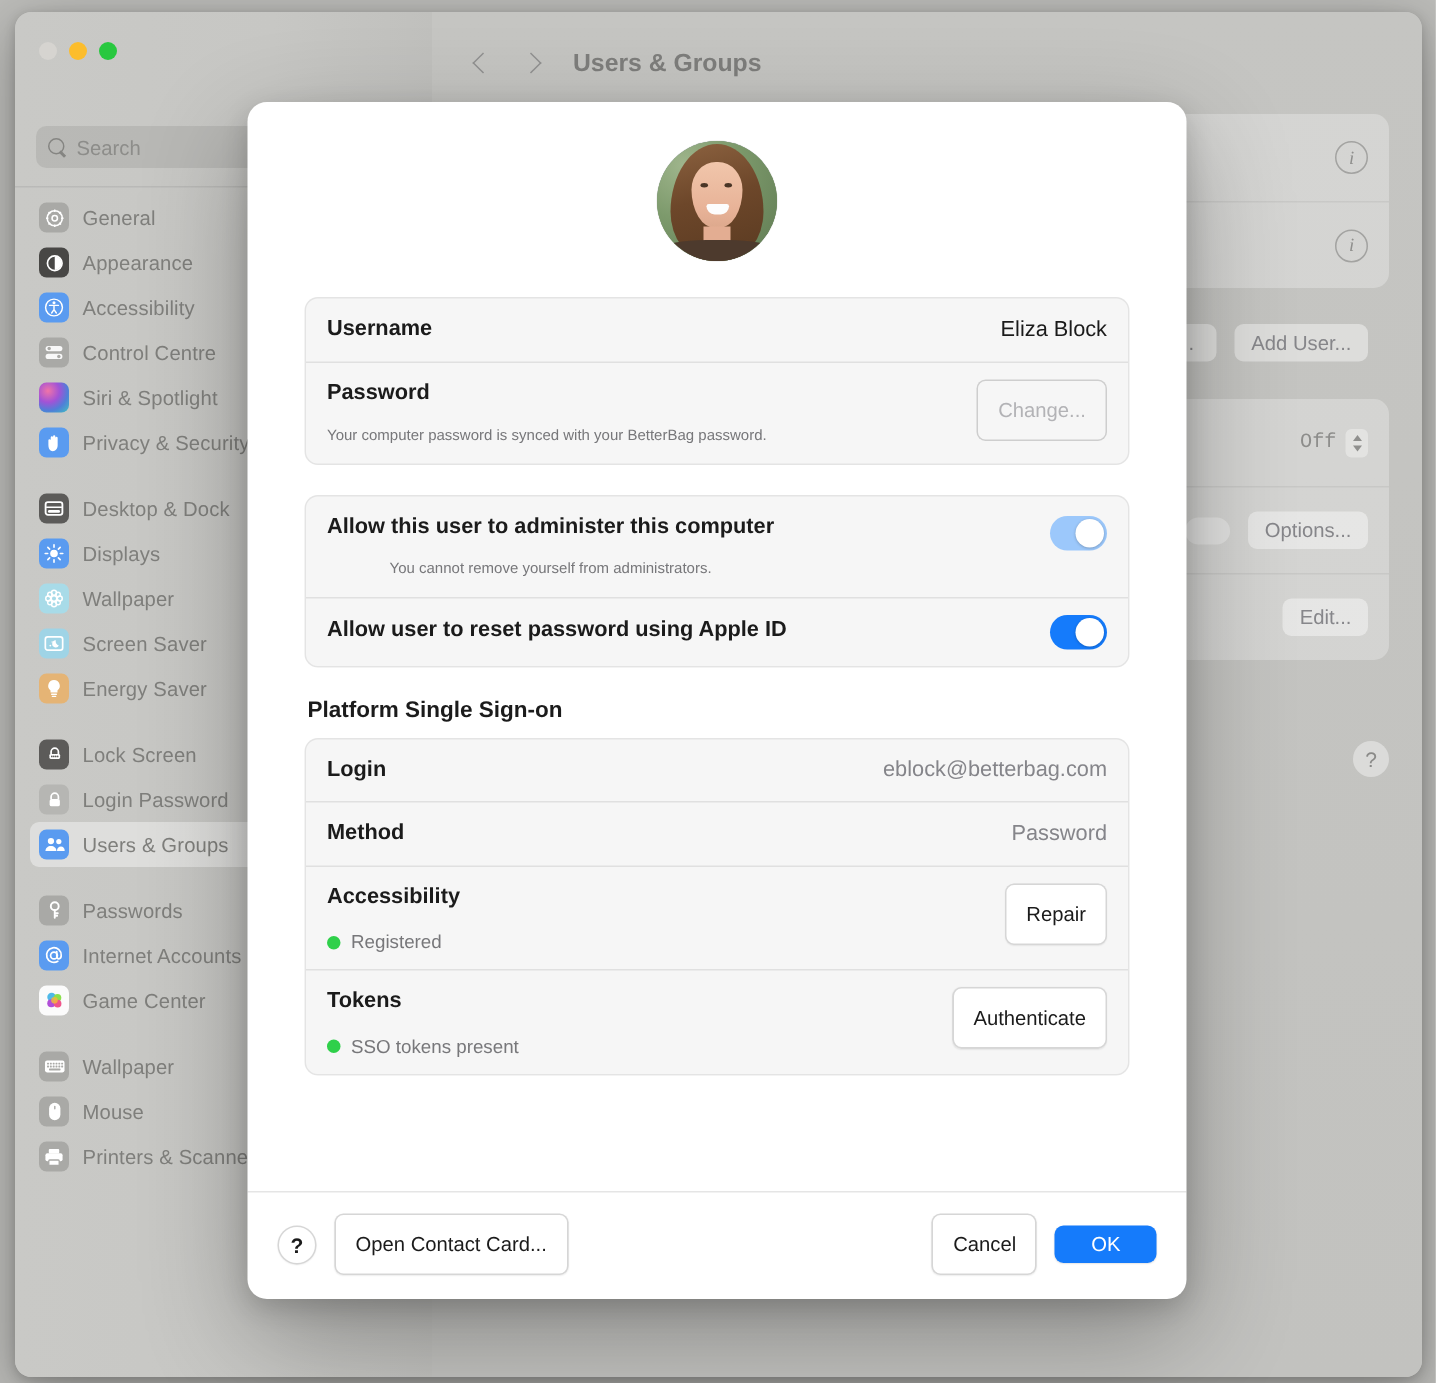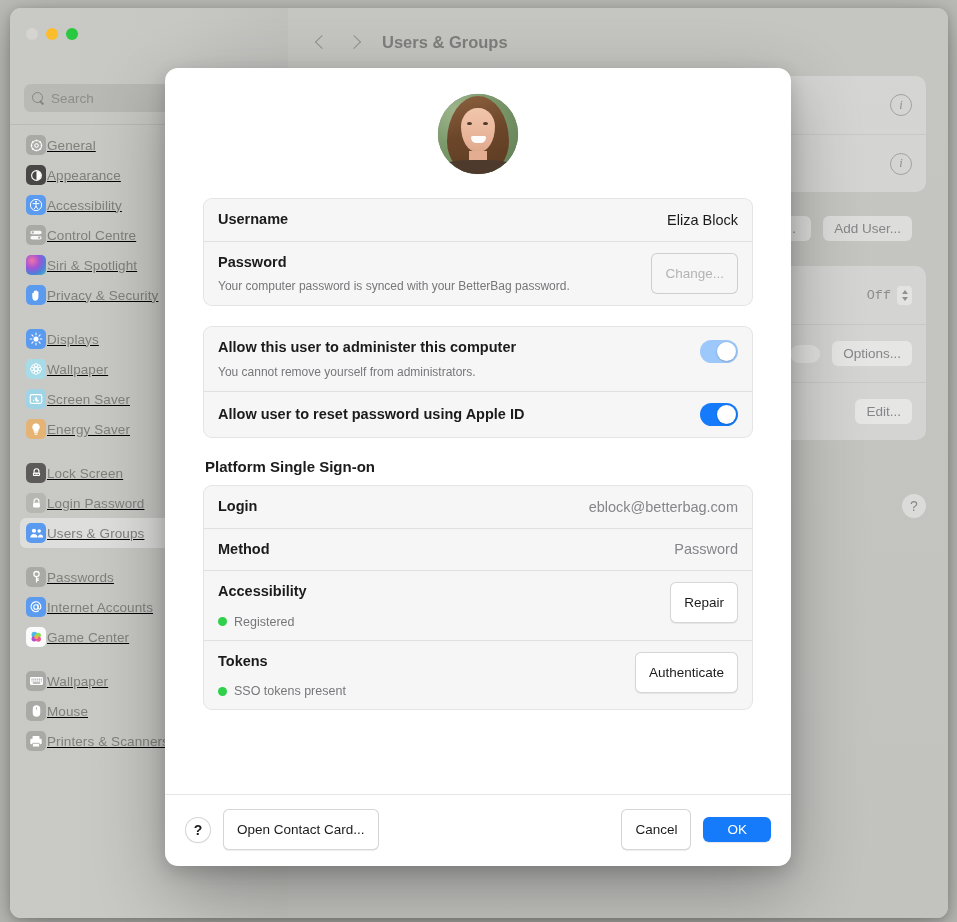--- a/index.html
+++ b/index.html
@@ -72,25 +72,24 @@
   #sidebar-divider {
     position: absolute; left: 0; top: 116px;
     width: 100%; height: 1px; background: rgba(0,0,0,.07);
   }
 
   #sidebar-list {
     position: absolute; left: 0; top: 122px; right: 0; bottom: 0;
     padding: 0 10px;
   }
   .side-item {
-    display: flex; align-items: center; gap: 1px;
+    display: flex; align-items: center; gap: 9px;
     height: 30px; padding: 0 6px;
     border-radius: 6px;
     white-space: nowrap;
-    text-decoration: underline;
   }
   .side-item.selected { background: rgba(255,255,255,.40); }
   .side-label { font-size: 13.5px; color: #7f7f7c; letter-spacing: .1px; }
   .side-gap { height: 14px; }
 
   .sicon {
     width: 20px; height: 20px; flex: 0 0 20px;
     border-radius: 5px;
     display: flex; align-items: center; justify-content: center;
     color: #fff; font-size: 12px; line-height: 1;
@@ -242,22 +241,23 @@
     padding: 11px 14px;
     display: flex; align-items: flex-start; justify-content: space-between;
     gap: 14px;
   }
   .row + .row { border-top: .5px solid rgba(0,0,0,.085); }
   .row-main { min-width: 0; }
   .row-label {
     font-size: 14.5px; color: #1b1b1b; font-weight: 600; line-height: 1.35;
   }
   .row-sub {
-    font-size: 12px; color: #77777a; line-height: 1.35; margin-top: 6px;
+    font-size: 10px; color: #77777a; line-height: 1.35; margin-top: 12px;
     max-width: 430px;
+    text-align: center;
   }
   .row-value { font-size: 14.5px; color: #1b1b1b; white-space: nowrap; }
   .row-value.muted { color: #85858a; }
   .row-right { display: flex; align-items: center; }
 
   .status-line {
     display: flex; align-items: center; gap: 7px; margin-top: 13px;
   }
   .dot-green {
     width: 9px; height: 9px; border-radius: 50%;
@@ -384,20 +384,30 @@
           </div>
           <div class="side-item">
             <span class="sicon" style="background: rgb(90, 155, 240);">
               <svg width="12" height="13" viewBox="0 0 14 16">
                 <path d="M2.4 9.2V5.6a.95.95 0 0 1 1.9 0v1.1V3.2a.95.95 0 0 1 1.9 0v3.3V2.4a.95.95 0 0 1 1.9 0v4.1V3.6a.95.95 0 0 1 1.9 0v6c0 3-1.9 4.9-4 4.9S2.4 12.7 2.4 9.2z" fill="#fff"></path>
               </svg>
             </span>
             <span class="side-label">Privacy &amp; Security</span>
           </div>
           <div class="side-gap"></div>
+          <div class="side-item">
+            <span class="sicon" style="background: rgb(92, 91, 89);">
+              <svg width="14" height="14" viewBox="0 0 16 16">
+                <rect x="1.6" y="3.2" width="12.8" height="9.6" rx="1.8" fill="none" stroke="#fff" stroke-width="1.4"></rect>
+                <rect x="3.4" y="9.2" width="9.2" height="2" rx="1" fill="#fff"></rect>
+                <path d="M2 7h12" stroke="#fff" stroke-width="1.2"></path>
+              </svg>
+            </span>
+            <span class="side-label">Desktop &amp; Dock</span>
+          </div>
           <div class="side-item">
             <span class="sicon" style="background: rgb(90, 155, 240);">
               <svg width="14" height="14" viewBox="0 0 16 16">
                 <circle cx="8" cy="8" r="2.9" fill="#fff"></circle>
                 <g stroke="#fff" stroke-width="1.25" stroke-linecap="round">
                   <path d="M8 1.3v1.9M8 12.8v1.9M1.3 8h1.9M12.8 8h1.9M3.3 3.3l1.35 1.35M11.35 11.35l1.35 1.35M12.7 3.3l-1.35 1.35M4.65 11.35L3.3 12.7"></path>
                 </g>
               </svg>
             </span>
             <span class="side-label">Displays</span>

